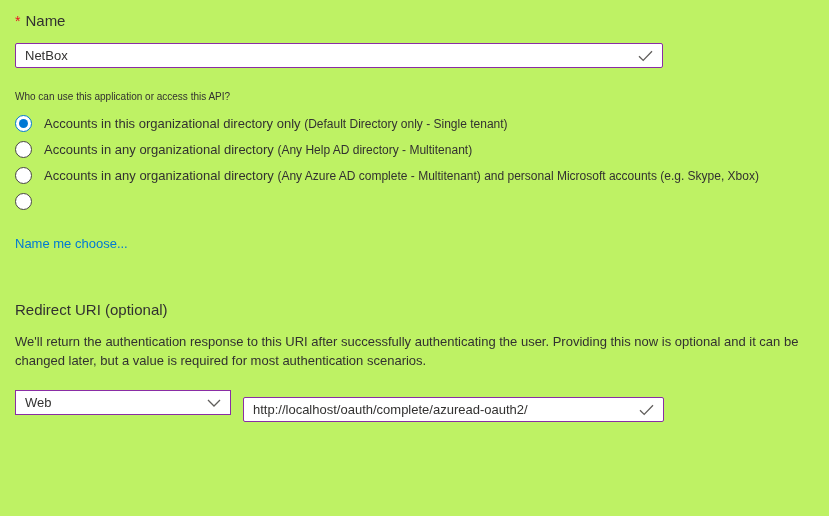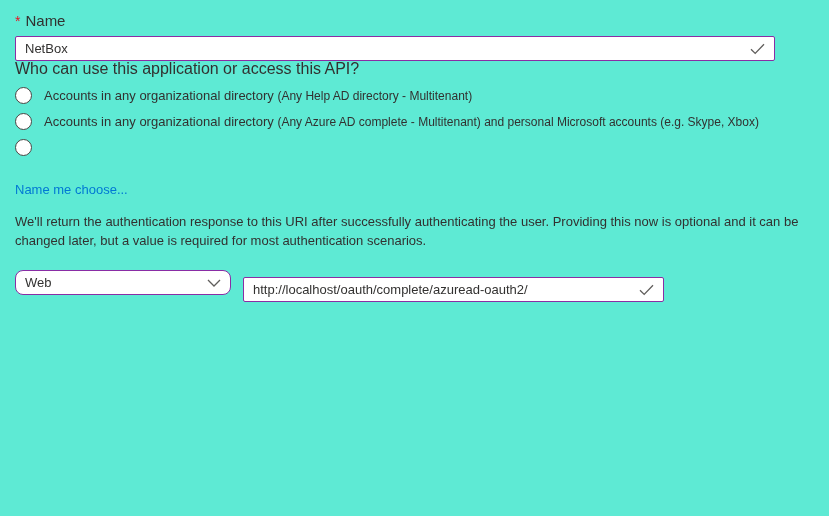--- a/index.html
+++ b/index.html
@@ -1,20 +1,20 @@
 <!DOCTYPE html>
 <html><head>
 <meta charset="utf-8">
 <style>
   * { margin: 0; padding: 0; box-sizing: border-box; }
   html, body { background: #ffffff; }
   .page {
     width: 829px;
     height: 516px;
-    background: #5eead4;
+    background: #bef264;
     font-family: "Liberation Sans", sans-serif;
     color: #323130;
     padding: 12px 14px 0 15px;
     overflow: hidden;
   }
   .section-title {
     font-size: 15px;
     line-height: 17px;
     font-weight: 400;
     color: #323130;
@@ -25,22 +25,22 @@
     font-size: 14px;
   }
   .field-desc {
     font-size: 13px;
     line-height: 19px;
     color: #323130;
     max-width: 806px;
   }
   .desc-1 { margin-top: 17px; }
   .input-box {
-    margin-top: 6px;
-    width: 760px;
+    margin-top: 13px;
+    width: 648px;
     height: 25px;
     border: 1px solid #8a2da5;
     border-radius: 2px;
     display: flex;
     align-items: center;
     padding: 0 9px 0 9px;
     background: #ffffff;
   }
   .input-el {
     border: none;
@@ -48,21 +48,21 @@
     flex: 1 1 auto;
     font-family: "Liberation Sans", sans-serif;
     font-size: 13px;
     color: #323130;
     background: transparent;
     height: 100%;
     padding: 0;
   }
   .check-icon { flex: 0 0 auto; margin-left: 8px; }
   .section-2-title { margin-top: 43px; }
-  .question { font-size: 16px; line-height: 15px; }
+  .question { margin-top: 21px; font-size: 10px; line-height: 15px; }
   .radio-group { margin-top: 6px; }
   .radio-row {
     height: 26px;
     display: flex;
     align-items: center;
     cursor: default;
   }
   .radio-circle {
     width: 17px;
     height: 17px;
@@ -102,21 +102,21 @@
   .desc-2 { margin-top: 14px; }
   .redirect-row {
     margin-top: 13px;
     display: flex;
     align-items: center;
   }
   .select-box {
     width: 216px;
     height: 25px;
     border: 1px solid #8a2da5;
-    border-radius: 8px;
+    border-radius: 0;
     display: flex;
     align-items: center;
     justify-content: space-between;
     padding: 0 9px;
     background: #ffffff;
     cursor: pointer;
   }
   .select-value { font-size: 13px; color: #323130; }
   .chevron-icon { flex: 0 0 auto; }
   .uri-box {
@@ -139,35 +139,40 @@
     <svg class="check-icon" width="15" height="12" viewBox="0 0 15 12">
         <path d="M1 6.2 L5.2 10.4 L14 1.2" fill="none" stroke="#605e5c" stroke-width="1.3"></path>
       </svg>
   </div>
 
   
   <div class="question">Who can use this application or access this API?</div>
 
   <div class="radio-group">
     <div class="radio-row">
+      <span class="radio-circle radio-selected"></span>
+      <span class="radio-label"><span>Accounts in this organizational directory only </span><span class="radio-detail">(Default Directory only - Single tenant)</span></span>
+    </div>
+    <div class="radio-row">
       <span class="radio-circle"></span>
       <span class="radio-label"><span>Accounts in any organizational directory </span><span class="radio-detail">(Any Help AD directory - Multitenant)</span></span>
     </div>
     <div class="radio-row">
       <span class="radio-circle"></span>
       <span class="radio-label"><span>Accounts in any organizational directory </span><span class="radio-detail">(Any Azure AD complete - Multitenant) and personal Microsoft accounts (e.g. Skype, Xbox)</span></span>
     </div>
     <div class="radio-row">
       <span class="radio-circle"></span>
     </div>
   </div>
 
   <a class="help-link">Name me choose...</a>
 
   
+  <div class="section-title section-3-title">Redirect URI (optional)</div>
   <div class="field-desc desc-2">We'll return the authentication response to this URI after successfully authenticating the user. Providing this now is optional and it can be changed later, but a value is required for most authentication scenarios.</div>
 
   <div class="redirect-row">
     <div class="select-box">
       <span class="select-value">Web</span>
       <svg class="chevron-icon" width="14" height="8" viewBox="0 0 14 8">
           <path d="M1 1 L7 7 L13 1" fill="none" stroke="#605e5c" stroke-width="1.3"></path>
         </svg>
     </div>
     <div class="input-box uri-box">

